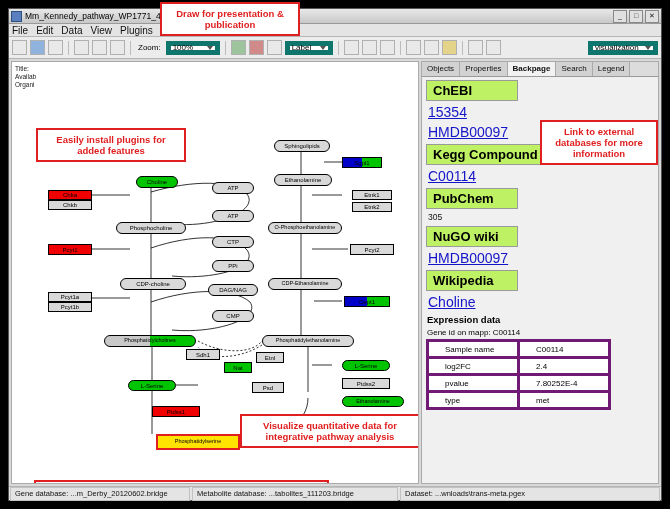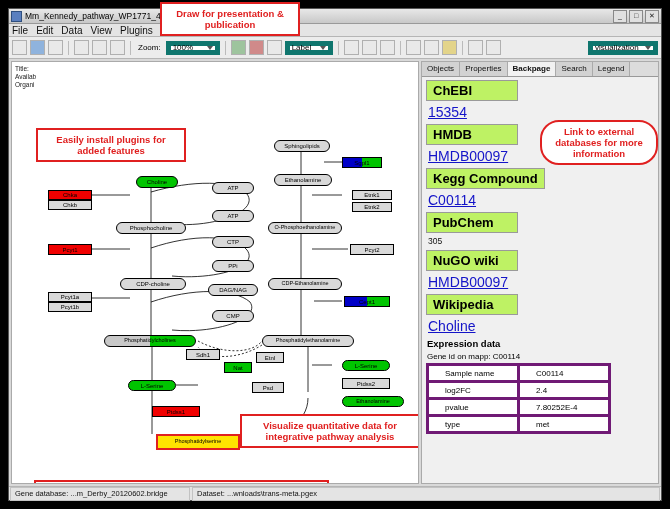--- a/index.html
+++ b/index.html
@@ -70,21 +70,21 @@
   .green{background:#00c400;}
   .red{background:#f00000;}
   .mixedL{background:linear-gradient(90deg,#0000c8 50%,#00c400 50%);}
   .mixedG{background:linear-gradient(90deg,#c8c8c8 50%,#00c400 50%);}
   .yellow-node{background:#ffe400;}
   svg.edges{position:absolute;left:0;top:0;}
   
   .callout{position:absolute;background:#fff;border:2px solid #e02020;color:#e02020;font-weight:bold;text-align:center;box-sizing:border-box;padding:4px 6px;line-height:11px;}
   .callout.c1{left:160px;top:2px;width:140px;font-size:9.5px;}
   .callout.c2{left:24px;top:66px;width:150px;font-size:9.5px;}
-  .callout.c3{left:540px;top:120px;width:118px;font-size:9.5px;border-radius:19px;}
+  .callout.c3{left:540px;top:120px;width:118px;font-size:9.5px;}
   .callout.c4{left:228px;top:352px;width:180px;font-size:9.5px;}
   .callout.c5{left:22px;top:418px;width:295px;font-size:16px;font-style:italic;padding:6px 8px;}
 </style>
 </head>
 <body>
 
 <div class="app">
 
   <div class="titlebar">
     <div class="tl-icon"></div>
@@ -233,21 +233,20 @@
         <div class="tab">Legend</div>
       </div>
       <div class="panelbody">
 
         <div class="sect">
           <div class="sectname">ChEBI</div>
           <a class="link" href="#">15354</a>
         </div>
 
         <div class="sect">
-          <div class="sectname">HMDB</div>
           <a class="link" href="#">HMDB00097</a>
         </div>
 
         <div class="sect">
           <div class="sectname">Kegg Compound</div>
           <a class="link" href="#">C00114</a>
         </div>
 
         <div class="sect">
           <div class="sectname">PubChem</div>
@@ -285,18 +284,19 @@
             <td class="v">met</td>
           </tr>
         </tbody>
           </table>
       </div>
     </div>
   </div>
 
   <div class="statusbar">
     <div class="cell" style="width:170px">Gene database: ...m_Derby_20120602.bridge</div>
+    <div class="cell" style="width:196px">Metabolite database: ...tabolites_111203.bridge</div>
     <div class="cell grow">Dataset: ...wnloads\trans-meta.pgex</div>
   </div>
 </div>
 
 <div class="callout c1" style="position:absolute">Draw for presentation &amp; publication</div>
 <div class="callout c3" style="position:absolute">Link  to external databases  for more information</div>
 
 </body></html>

